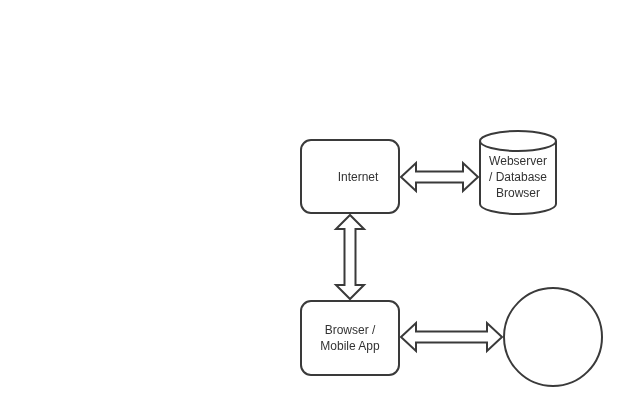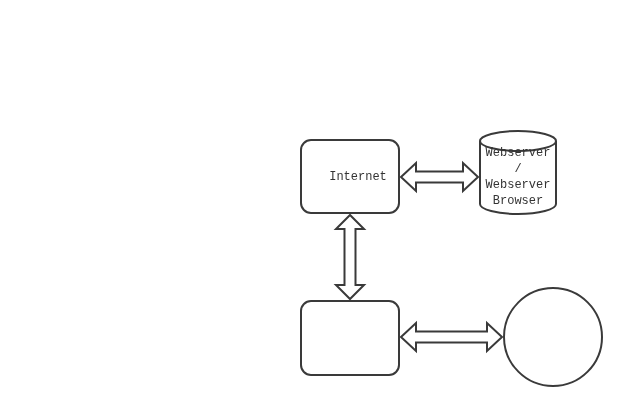--- a/index.html
+++ b/index.html
@@ -27,21 +27,21 @@
     display: flex;
     flex-direction: column;
     align-items: center;
     justify-content: center;
     text-align: center;
     font-size: 12px;
     line-height: 16px;
     color: #333333;
     pointer-events: none;
   }
-  .node-label span { display: block; font-family: Liberation Mono, monospace; }
+  .node-label span { display: block; }
 </style>
 </head>
 <body>
 
 <div class="canvas">
 
   <svg class="shapes-svg" viewBox="0 0 620 407" xmlns="http://www.w3.org/2000/svg">
 
     <polygon points="401,177 416,163 416,171.5 463,171.5 463,163 478,177 463,191 463,182.5 416,182.5 416,191" fill="#ffffff" stroke="#3a3a3a" stroke-width="2" stroke-linejoin="miter"></polygon>
 
@@ -58,19 +58,23 @@
 
     <circle cx="553" cy="337" r="49" fill="#ffffff" stroke="#3a3a3a" stroke-width="2"></circle>
   </svg>
 
   <div class="node-label" style="left:300px; top:139px; width:116px; height:75px;">
     <span>Internet</span>
   </div>
 
   <div class="node-label" style="left:479px; top:143px; width:78px; height:67px;">
     <span>Webserver</span>
-    <span>/ Webserver</span>
+    <span>/ Database</span>
     <span>Browser</span>
   </div>
 
+  <div class="node-label" style="left:300px; top:300px; width:100px; height:75px;">
+    <span>Browser /</span>
+    <span>Mobile App</span>
+  </div>
 
 
 </div>
 
 </body></html>

